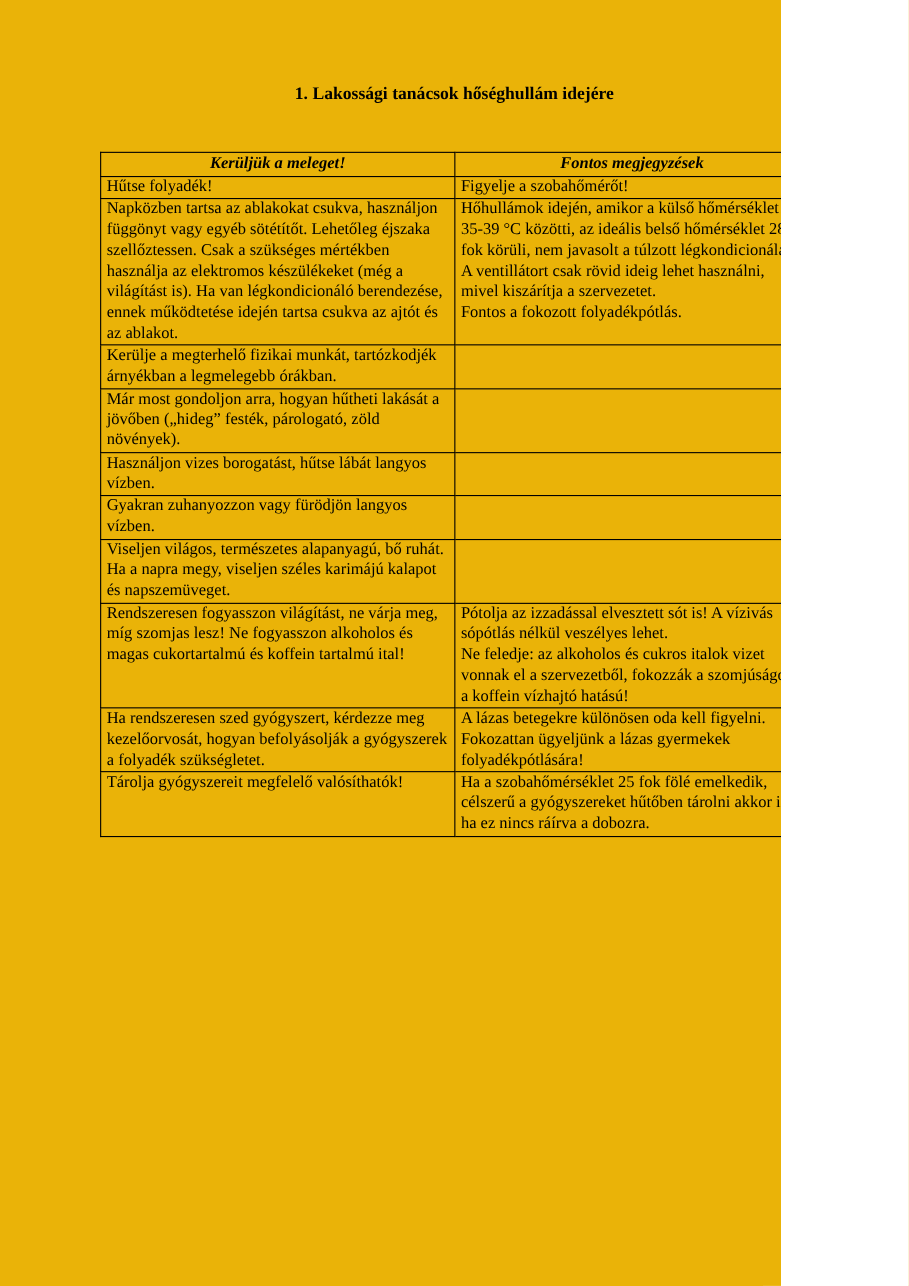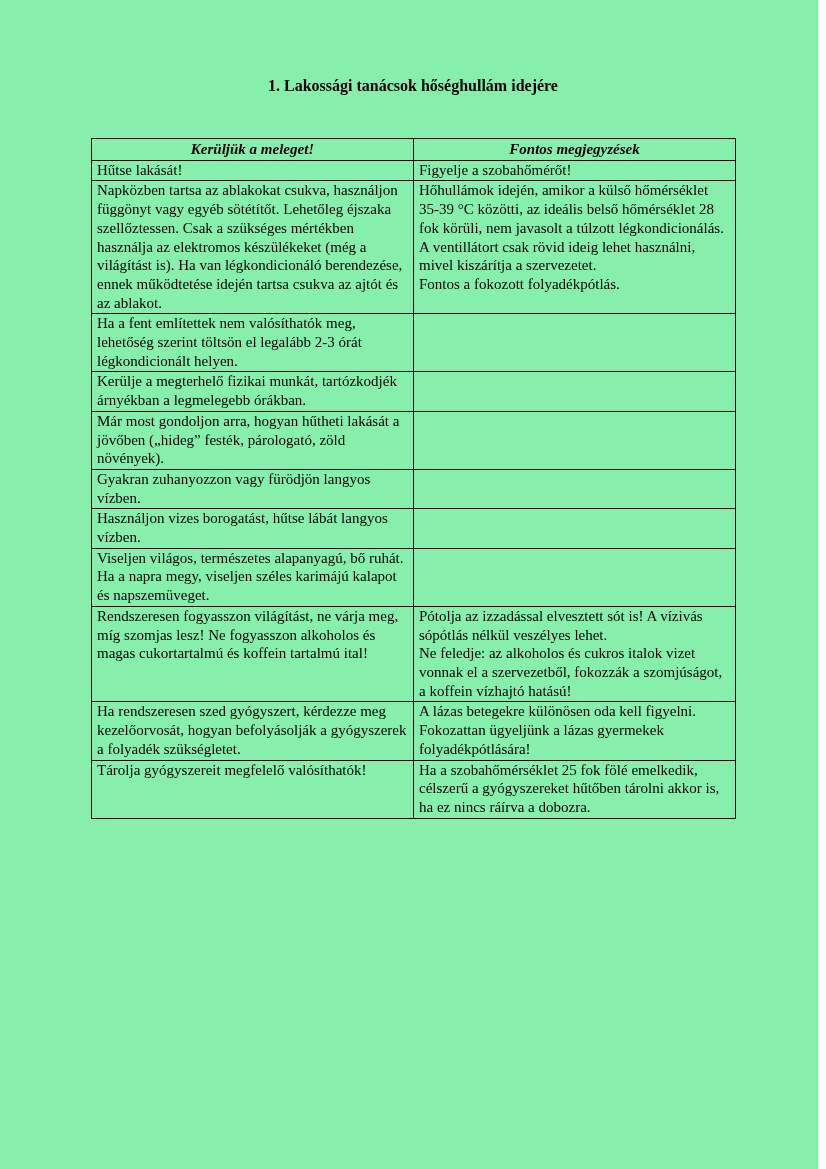--- a/index.html
+++ b/index.html
@@ -4,23 +4,23 @@
 <style>
   html, body {
     margin: 0;
     padding: 0;
     background: #ffffff;
     color: #000000;
     font-family: "Liberation Serif", "DejaVu Serif", serif;
   }
   .page {
     position: relative;
-    width: 818px;
+    width: 710px;
     height: 1169px;
-    background: #86efac;
+    background: #eab308;
     overflow: hidden;
   }
   .doc-title {
     position: absolute;
     top: 76px;
     left: 0;
     width: 826px;
     text-align: center;
     font-size: 16px;
     font-weight: bold;
@@ -67,47 +67,43 @@
       <col>
     </colgroup>
     <thead>
       <tr>
         <th>Kerüljük a meleget!</th>
         <th>Fontos megjegyzések</th>
       </tr>
     </thead>
     <tbody>
         <tr>
-          <td>Hűtse lakását!</td>
+          <td>Hűtse folyadék!</td>
           <td>Figyelje a szobahőmérőt!</td>
         </tr>
         <tr>
           <td>Napközben tartsa az ablakokat csukva, használjon függönyt vagy egyéb sötétítőt. Lehetőleg éjszaka szellőztessen. Csak a szükséges mértékben használja az elektromos készülékeket (még a világítást is). Ha van légkondicionáló berendezése, ennek működtetése idején tartsa csukva az ajtót és az ablakot.</td>
           <td>Hőhullámok idején, amikor a külső hőmérséklet 35-39 °C közötti, az ideális belső hőmérséklet 28 fok körüli, nem javasolt a túlzott légkondicionálás.
 A ventillátort csak rövid ideig lehet használni, mivel kiszárítja a szervezetet.
 Fontos a fokozott folyadékpótlás.</td>
-        </tr>
-        <tr>
-          <td>Ha a fent említettek nem valósíthatók meg, lehetőség szerint töltsön el legalább 2-3 órát légkondicionált helyen.</td>
-          <td></td>
         </tr>
         <tr>
           <td>Kerülje a megterhelő fizikai munkát, tartózkodjék árnyékban a legmelegebb órákban.</td>
           <td></td>
         </tr>
         <tr>
           <td>Már most gondoljon arra, hogyan hűtheti lakását a jövőben („hideg” festék, párologató, zöld növények).</td>
           <td></td>
         </tr>
         <tr>
-          <td>Gyakran zuhanyozzon vagy fürödjön langyos vízben.</td>
+          <td>Használjon vizes borogatást, hűtse lábát langyos vízben.</td>
           <td></td>
         </tr>
         <tr>
-          <td>Használjon vizes borogatást, hűtse lábát langyos vízben.</td>
+          <td>Gyakran zuhanyozzon vagy fürödjön langyos vízben.</td>
           <td></td>
         </tr>
         <tr>
           <td>Viseljen világos, természetes alapanyagú, bő ruhát. Ha a napra megy, viseljen széles karimájú kalapot és napszemüveget.</td>
           <td></td>
         </tr>
         <tr>
           <td>Rendszeresen fogyasszon világítást, ne várja meg, míg szomjas lesz! Ne fogyasszon alkoholos és magas cukortartalmú és koffein tartalmú ital!</td>
           <td>Pótolja az izzadással elvesztett sót is! A vízivás sópótlás nélkül veszélyes lehet.
 Ne feledje: az alkoholos és cukros italok vizet vonnak el a szervezetből, fokozzák a szomjúságot, a koffein vízhajtó hatású!</td>

